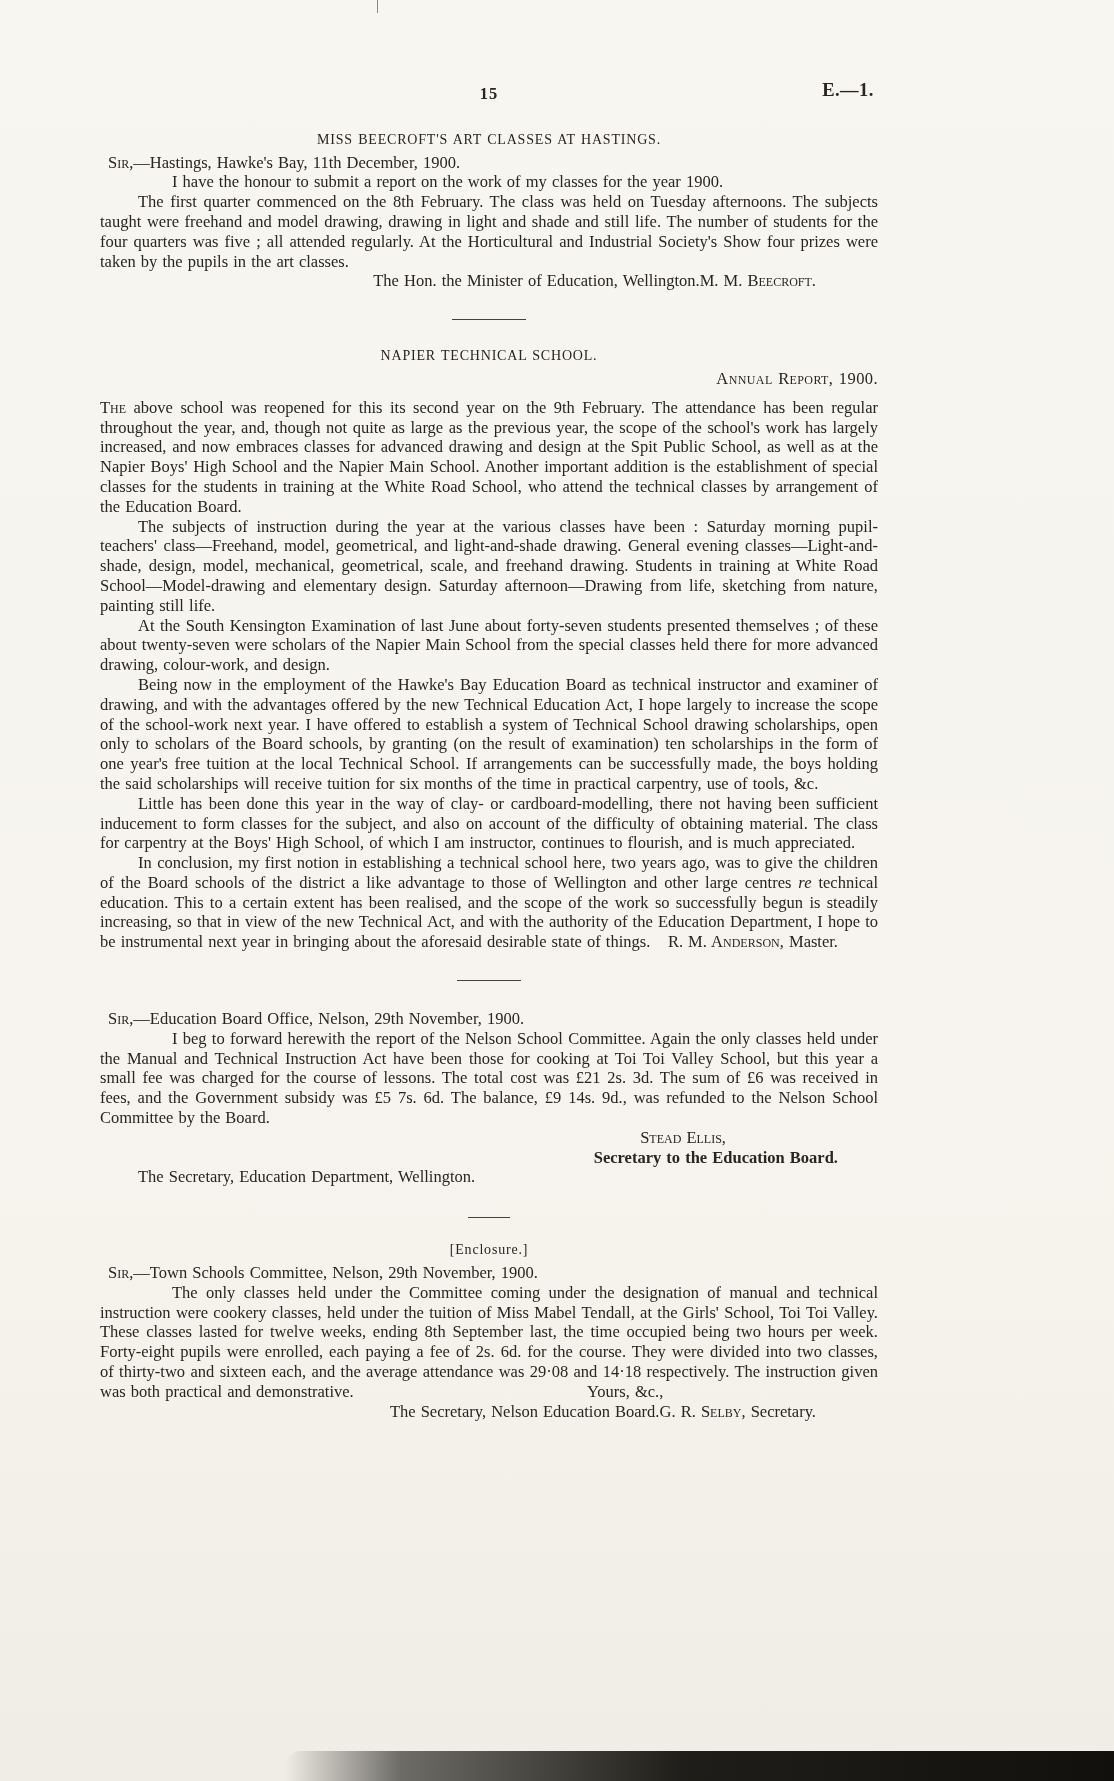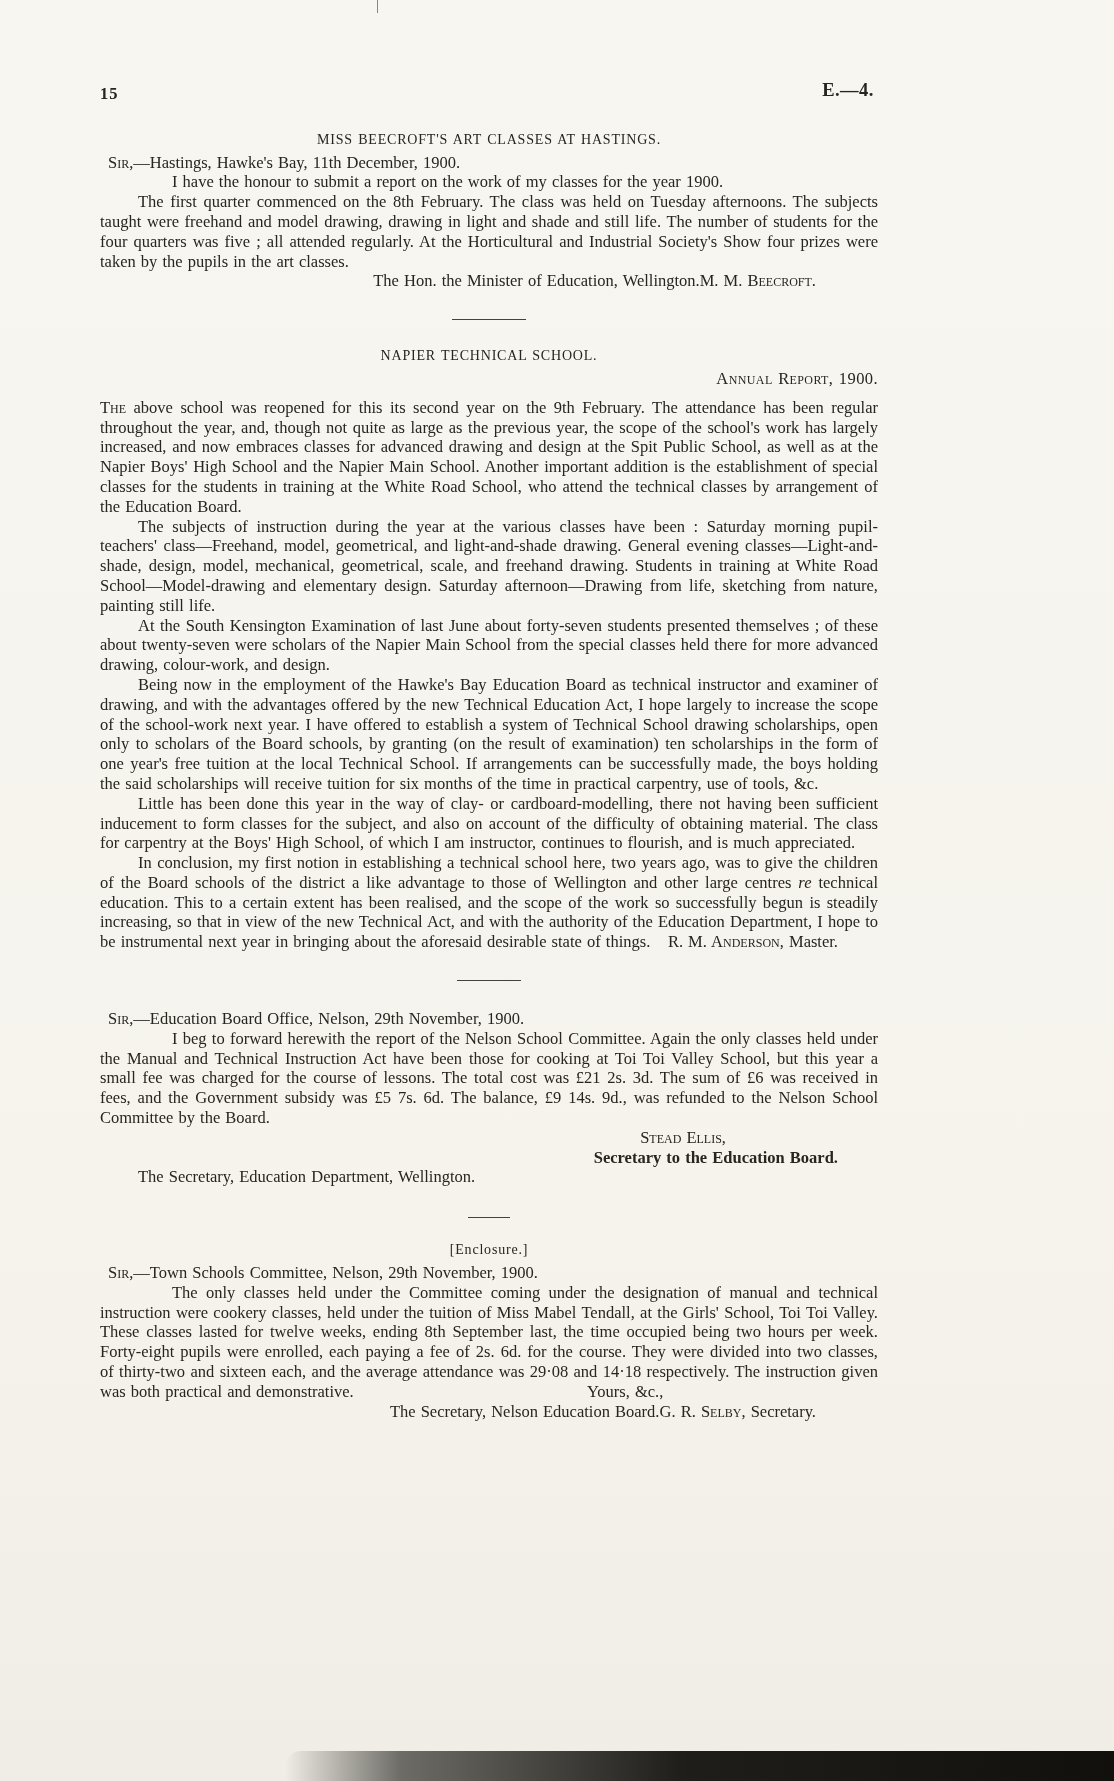--- a/index.html
+++ b/index.html
@@ -13,21 +13,21 @@
     background: linear-gradient(180deg, #f8f6f1 0%, #f5f3ec 70%, #efede5 100%);
     font-family: "Liberation Serif", "DejaVu Serif", serif;
     color: #28251f;
     font-size: 16.5px;
     line-height: 19.8px;
     word-spacing: 0.06em;
   }
   .content { position: absolute; left: 100px; top: 84px; width: 778px; }
 
   .page-header { position: relative; margin-bottom: 26px; }
-  .page-number { font-weight: bold; font-size: 16.5px; letter-spacing: 1px; }
+  .page-number { text-align: center; font-weight: bold; font-size: 16.5px; letter-spacing: 1px; }
   .paper-ref { position: absolute; right: 4px; top: -3px; font-weight: bold; font-size: 18.5px; letter-spacing: 0.5px; }
 
   .heading { margin: 2px 0 3px; text-align: center; font-size: 14px; font-weight: normal; letter-spacing: 0.8px; }
   .subheading { text-align: right; font-variant: small-caps; letter-spacing: 0.4px; margin-bottom: 9px; }
   .sc { font-variant: small-caps; }
   em { font-style: italic; }
 
   .salute-row { display: flex; justify-content: flex-start; margin-left: 8px; }
   .salute-row .dateline { margin-right: 32px; }
 
@@ -64,21 +64,21 @@
 </head>
 <body>
 
 <div class="page">
   <span class="scan-mark"></span>
 
   <div class="content">
 
     <header class="page-header">
       <div class="page-number">15</div>
-      <div class="paper-ref">E.—4.</div>
+      <div class="paper-ref">E.—1.</div>
     </header>
 
     <section>
       <h2 class="heading">MISS BEECROFT'S ART CLASSES AT HASTINGS.</h2>
       <div class="salute-row">
         <span class="sc">Sir,—</span>
         <span class="dateline">Hastings, Hawke's Bay, 11th December, 1900.</span>
       </div>
       <p class="para indent-deep">I have the honour to submit a report on the work of my classes for the year 1900.</p>
       <p class="para">The first quarter commenced on the 8th February. The class was held on Tuesday afternoons. The subjects taught were freehand and model drawing, drawing in light and shade and still life. The number of students for the four quarters was five ; all attended regularly. At the Horticultural and Industrial Society's Show four prizes were taken by the pupils in the art classes.</p>

